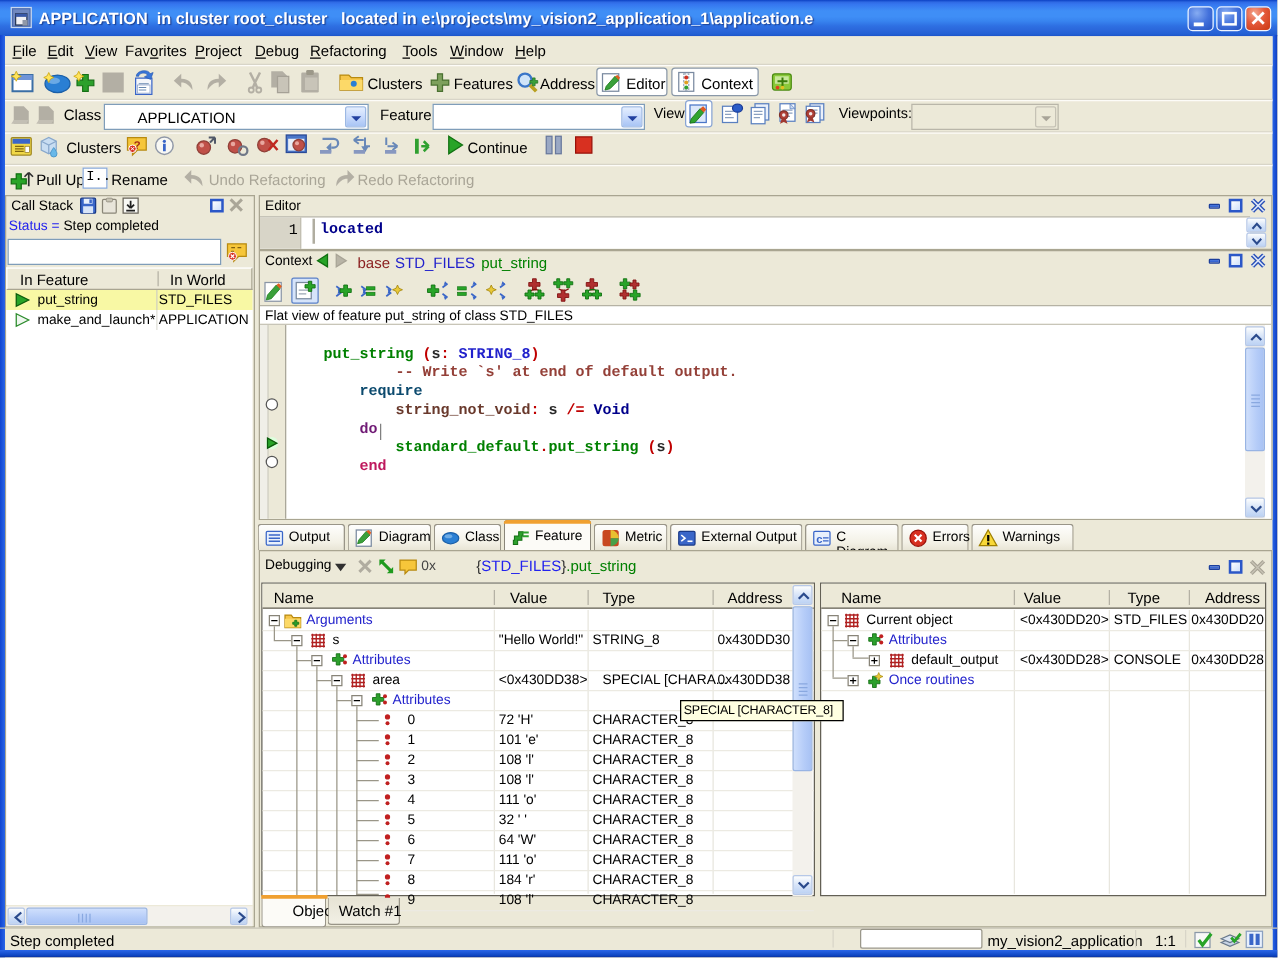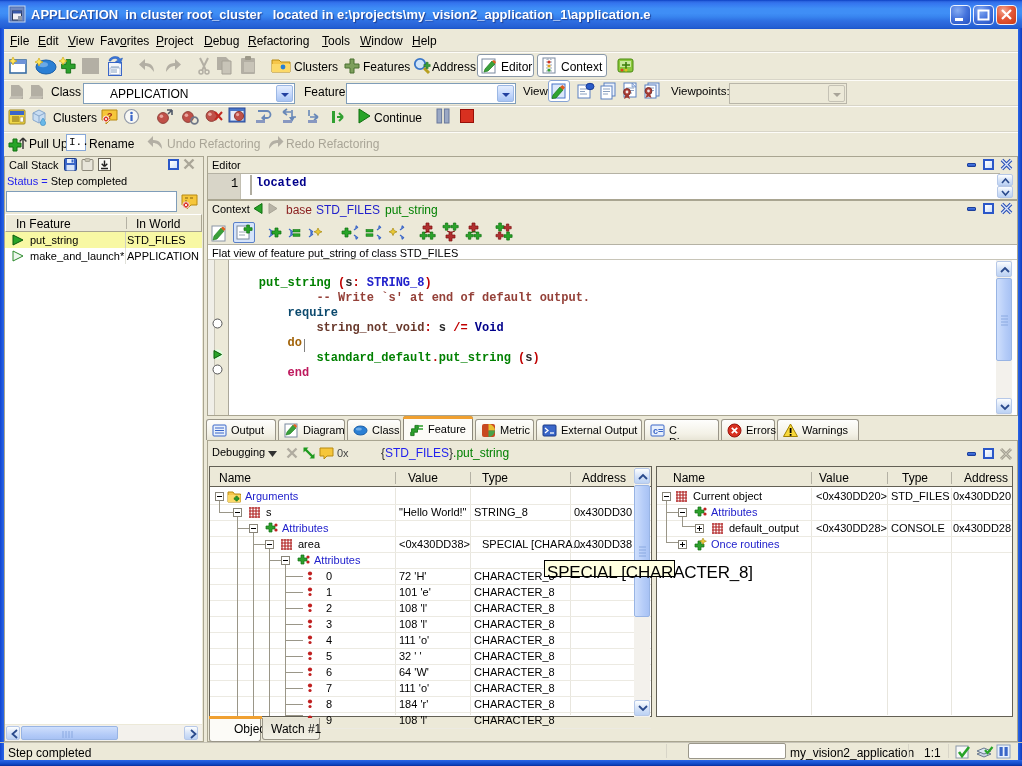--- a/index.html
+++ b/index.html
@@ -564,21 +564,21 @@
     <circle cx="5.5" cy="5.5" r="5" fill="#dfd"></circle>
     <path d="M2 1.5 L9.5 5.5 L2 9.5 Z" fill="#28a428" stroke="#0a5a0a"></path>
   </svg>
 <svg style="left:212px;top:364px" width="11" height="11">
     <circle cx="5.5" cy="5.5" r="4.5" fill="#fff" stroke="#555"></circle>
   </svg>
 <div class="abs" id="code" style="left:230px;top:276px;font-family:'Liberation Mono',monospace;font-size:12px;font-weight:bold;white-space:pre;line-height:15px;color:#282828"><span style="color:#008000">    put_string</span><span style="color:#c00000"> (</span>s<span style="color:#c00000">:</span> <span style="color:#2222cc">STRING_8</span><span style="color:#c00000">)</span>
 <span style="color:#944038">            -- Write `s' at end of default output.</span>
 <span style="color:#0c4a6e">        require</span>
 <span style="color:#69392c">            string_not_void</span><span style="color:#c00000">:</span> s <span style="color:#c00000">/=</span> <span style="color:#00008b">Void</span>
-<span style="color:#a16207">        do</span>
+<span style="color:#701a75">        do</span>
 <span style="color:#008000">            standard_default</span><span style="color:#c00000">.</span><span style="color:#008000">put_string</span> <span style="color:#c00000">(</span>s<span style="color:#c00000">)</span>
 <span style="color:#be185d">        end</span></div>
 <div class="abs" style="left:304px;top:339px;width:1px;height:13px;background:#808080"></div>
 
 <div class="sb-track" style="left:996px;top:260px;width:16px;height:155px"></div>
 <div class="sb-btn" style="left:996px;top:261px;width:16px;height:16px">
     <svg style="left:4px;top:5px" width="9" height="7">
       <path d="M0 5 L4 1 L8 5" stroke="#2a4a8c" stroke-width="1.8" fill="none"></path>
     </svg>
   </div>
@@ -907,21 +907,21 @@
     </svg>
     <div class="cell blue" style="left:54px;top:71px">Once routines</div>
     <div class="tln" style="left:9px;top:34px;width:1px;height:41px"></div>
     <div class="tln" style="left:9px;top:45px;width:12px;height:1px"></div>
     <div class="tln" style="left:9px;top:75px;width:12px;height:1px"></div>
     <div class="tln" style="left:25px;top:50px;width:1px;height:9px"></div>
     <div class="tln" style="left:25px;top:59px;width:13px;height:1px"></div>
   </div>
 
 <div class="abs" style="left:544px;top:560px;width:131px;height:17px;background:#ffffe1;border:1px solid #000;font-size:11px;z-index:30">
-    <span style="position:absolute;left:2px;top:2px;white-space:nowrap;font-size:17px;letter-spacing:-0.2px">SPECIAL [CHARACTER_8]</span>
+    <span style="position:absolute;left:2px;top:2px;white-space:nowrap;font-size:10px;letter-spacing:-0.2px">SPECIAL [CHARACTER_8]</span>
   </div>
 
 <div class="btab sel" style="left:209px;width:52px">
     <span style="left:24px">Objects</span>
   </div>
 <div class="btab" style="left:262px;width:58px">
     <span style="left:8px">Watch #1</span>
   </div>
 <div class="abs" style="left:209px;top:716px;width:53px;height:3px;background:#f0a030;z-index:5"></div>
 

